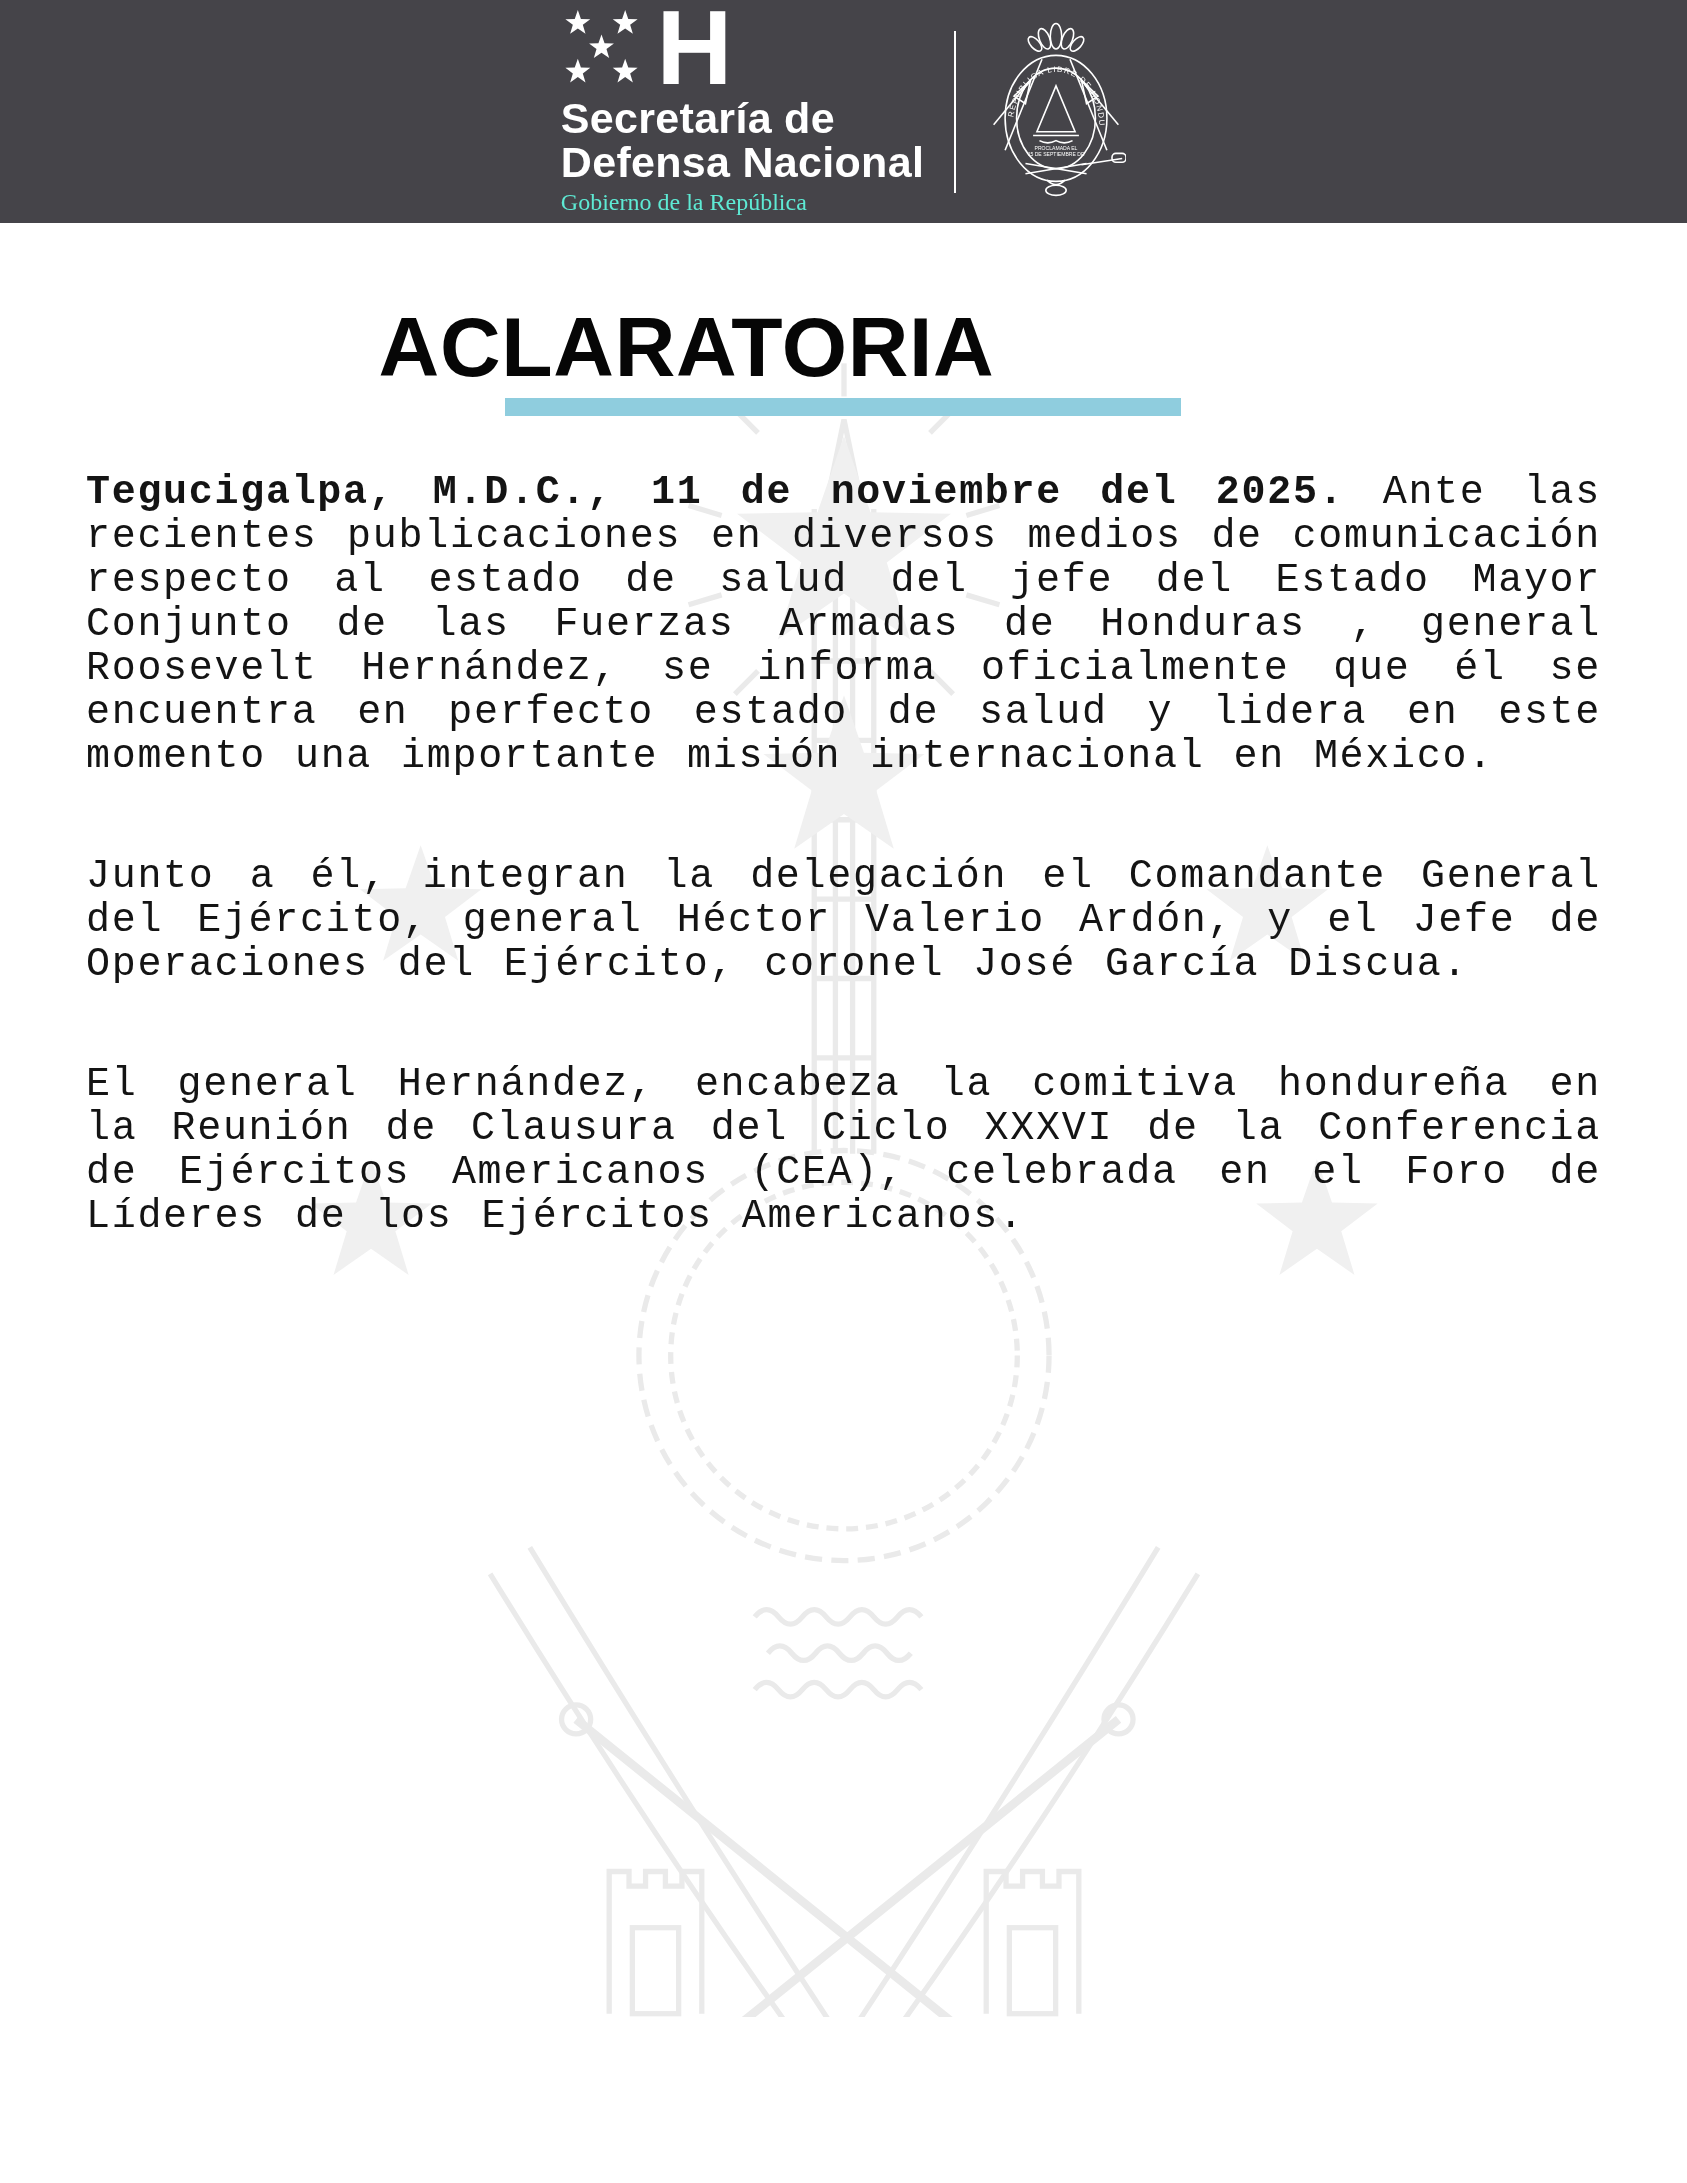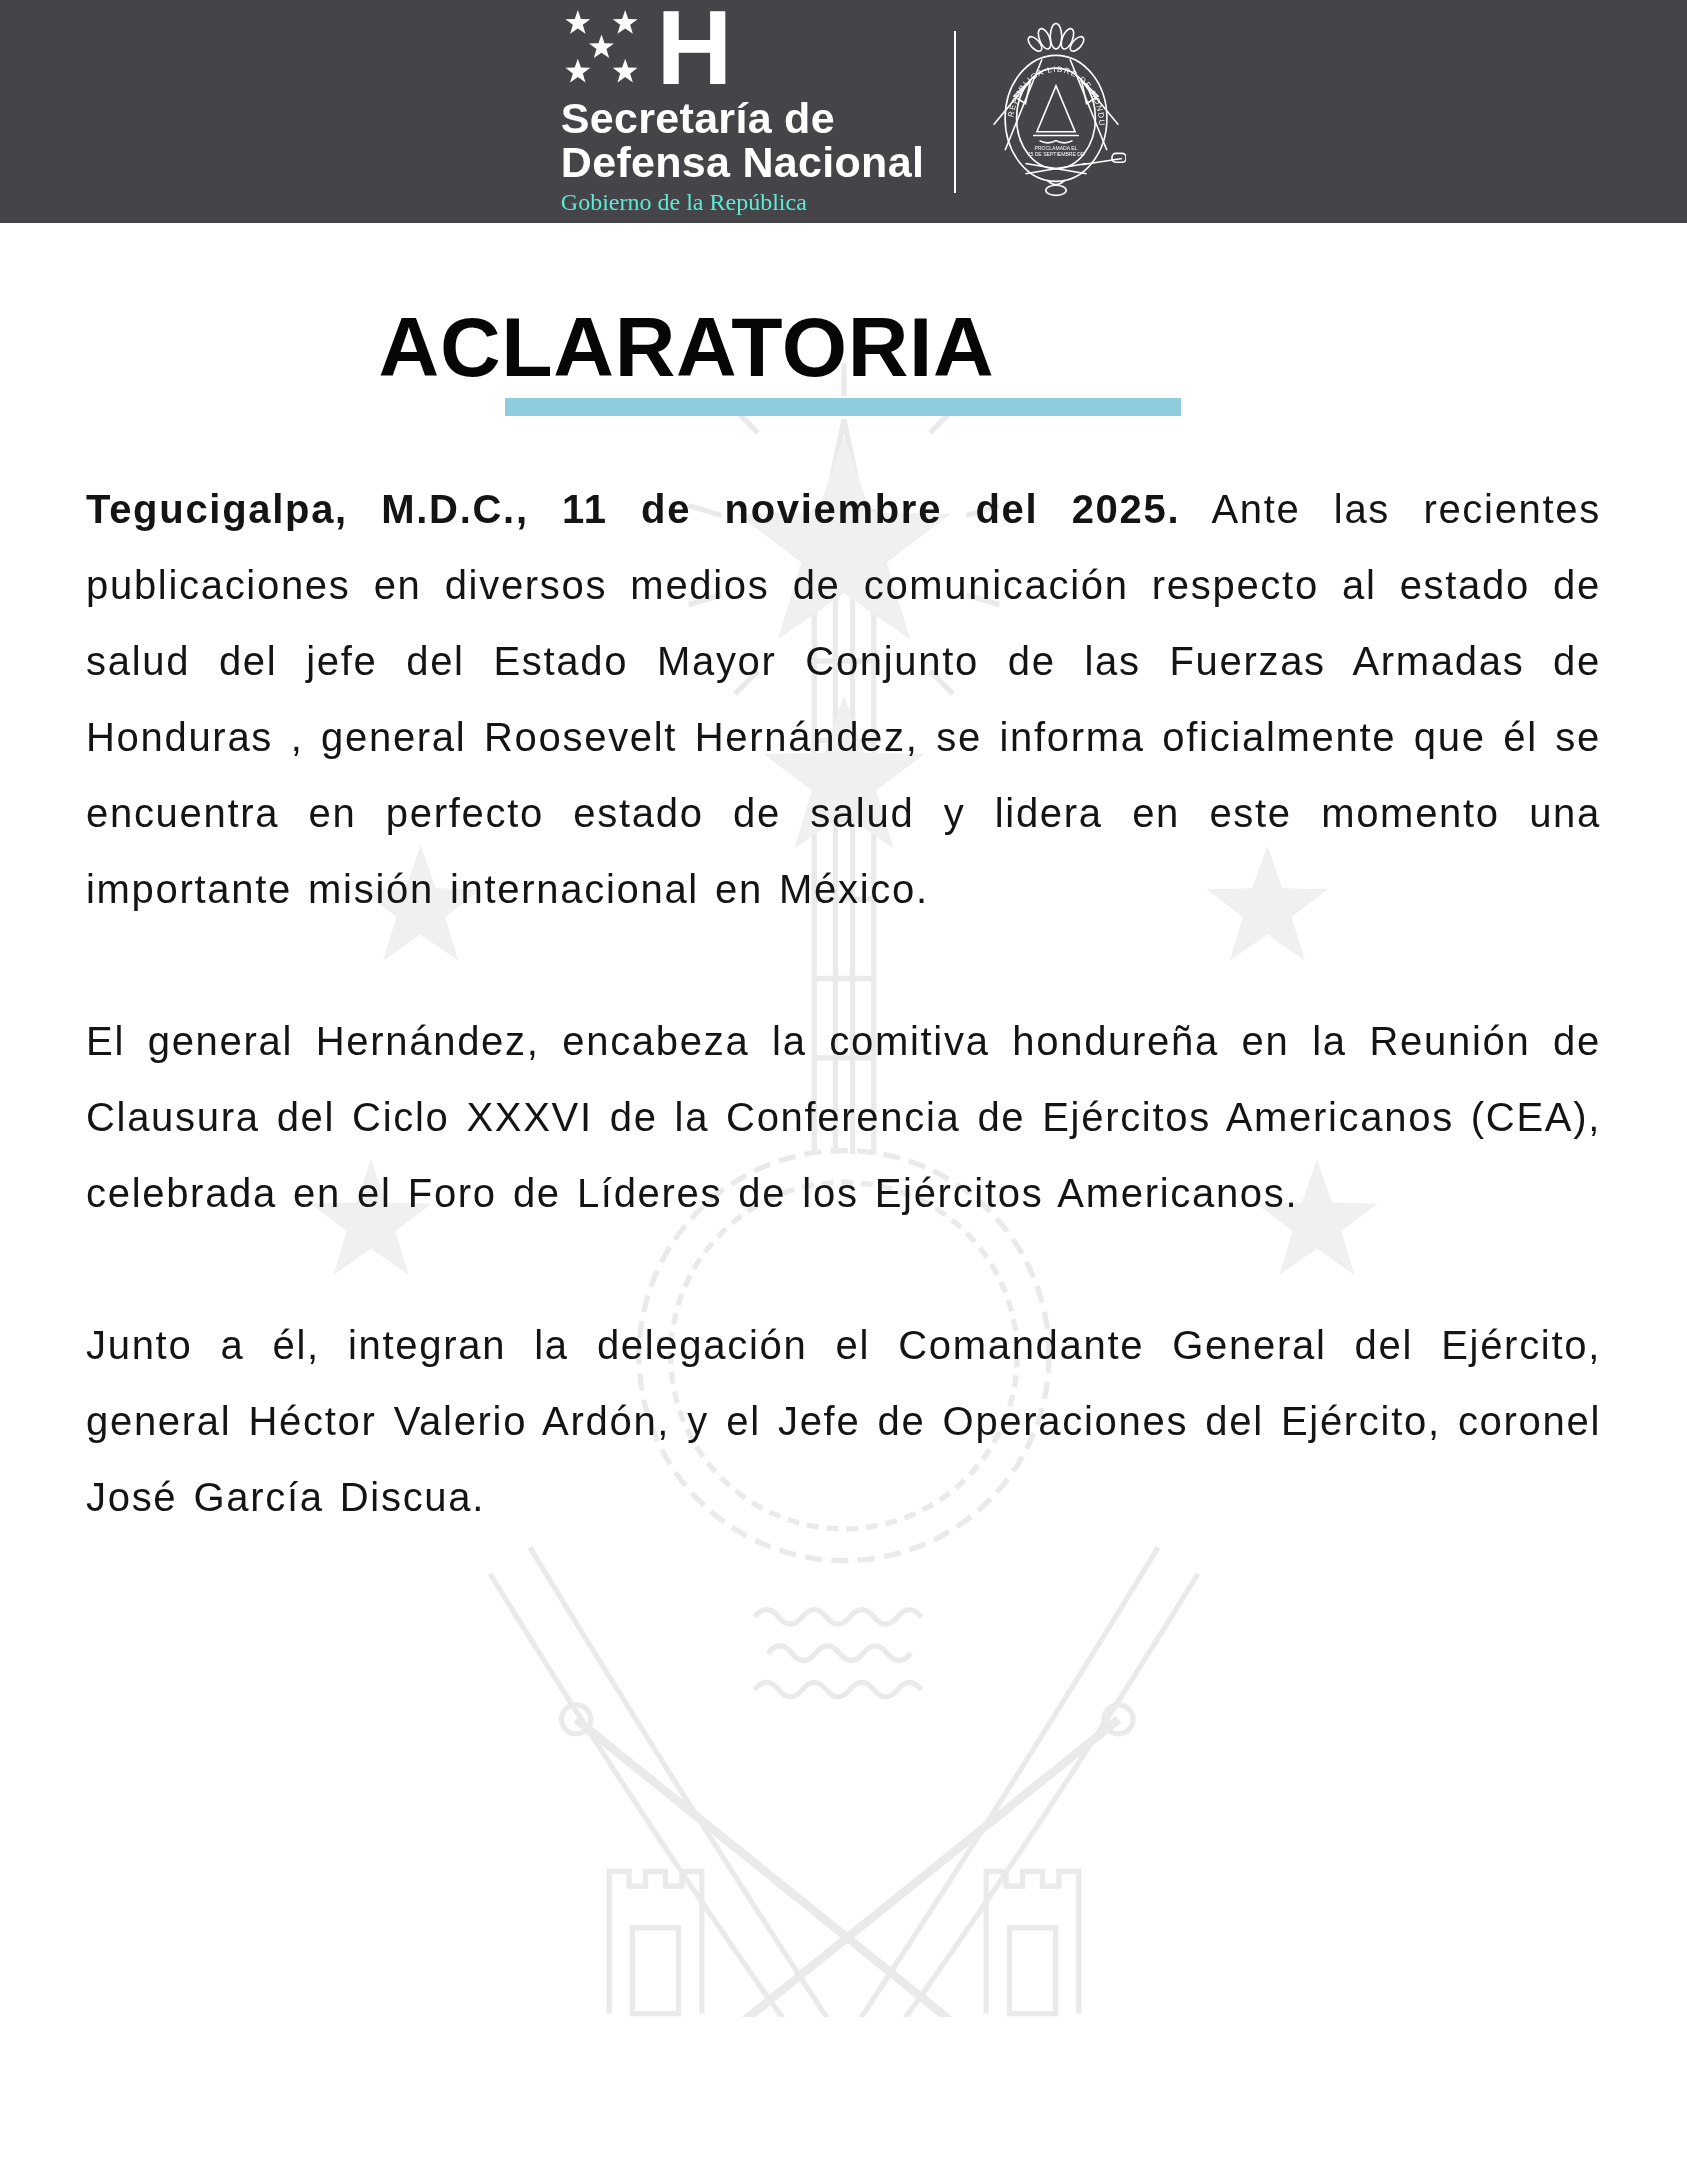--- a/index.html
+++ b/index.html
@@ -43,22 +43,22 @@
     font-size:84px; font-weight:bold; letter-spacing:0.7px; color:#060606;
     z-index:2; margin:0;
   }
   .title-underline {
     position:absolute; top:398px; left:505px; width:676px; height:18px;
     background:var(--accent); z-index:2;
   }
   
   .body-text {
     position:absolute; top:471px; left:86px; width:1515px; z-index:1;
-    font-size:40px; line-height:76px; color:#141414;
-    text-align:justify; letter-spacing:1.7px; word-spacing:3.3px;
+    font-size:40px; line-height:44px; color:#141414;
+    text-align:justify; letter-spacing:1.7px; word-spacing:3.3px;font-family:Liberation Mono, monospace;
   }
   .body-text p { margin:0 0 76px 0; }
   .lead { font-weight:bold; }
 </style>
 </head>
 <body>
 
 <div class="page">
 
   <svg class="watermark" viewBox="0 0 1650 2750" xmlns="http://www.w3.org/2000/svg" aria-hidden="true">
@@ -184,18 +184,18 @@
         <text x="110" y="214" font-size="8" text-anchor="middle">15 DE SEPTIEMBRE DE</text>
       </g>
     </svg>
   </div>
 
   <h1 class="doc-title">ACLARATORIA</h1>
   <div class="title-underline"></div>
 
   <div class="body-text">
     <p><span class="lead">Tegucigalpa, M.D.C., 11 de noviembre del 2025.</span><span> Ante las recientes publicaciones en diversos medios de comunicación respecto al estado de salud del jefe del Estado Mayor Conjunto de las Fuerzas Armadas de Honduras , general Roosevelt Hernández, se informa oficialmente que él se encuentra en perfecto estado de salud y lidera en este momento una importante misión internacional en México.</span></p>
+    <p><span>Junto a él, integran la delegación el Comandante General del Ejército, general Héctor Valerio Ardón, y el Jefe de Operaciones del Ejército, coronel José García Discua.</span></p>
     <p><span>El general Hernández, encabeza la comitiva hondureña en la Reunión de Clausura del Ciclo XXXVI de la Conferencia de Ejércitos Americanos (CEA), celebrada en el Foro de Líderes de los Ejércitos Americanos.</span></p>
-    <p><span>Junto a él, integran la delegación el Comandante General del Ejército, general Héctor Valerio Ardón, y el Jefe de Operaciones del Ejército, coronel José García Discua.</span></p>
   </div>
 
 </div>
 
 
 </body></html>

